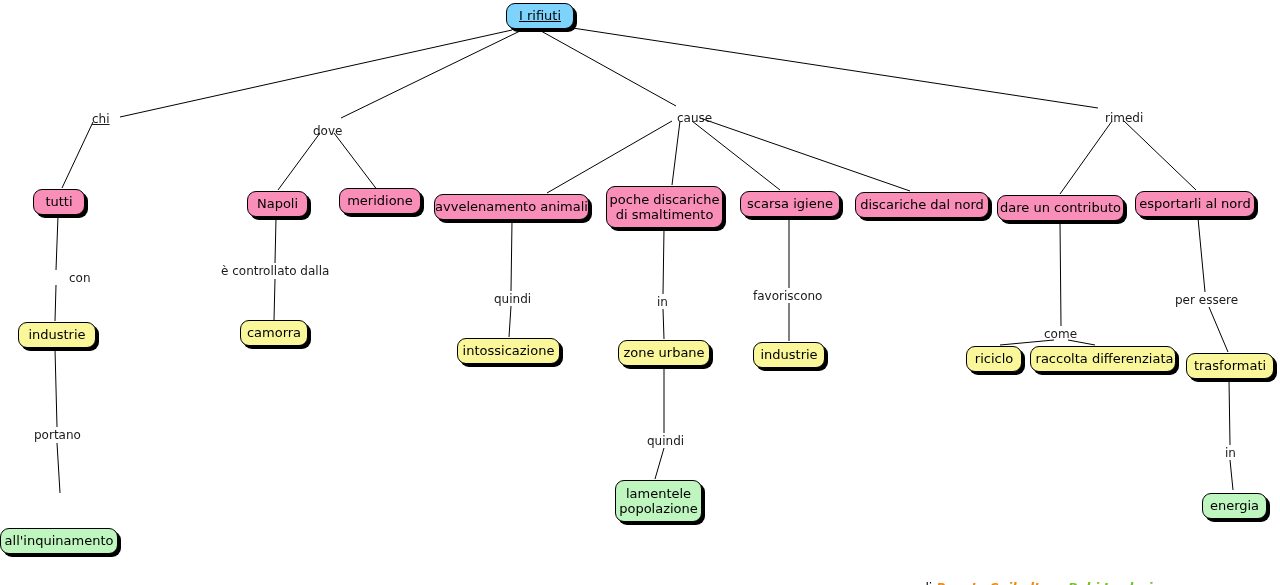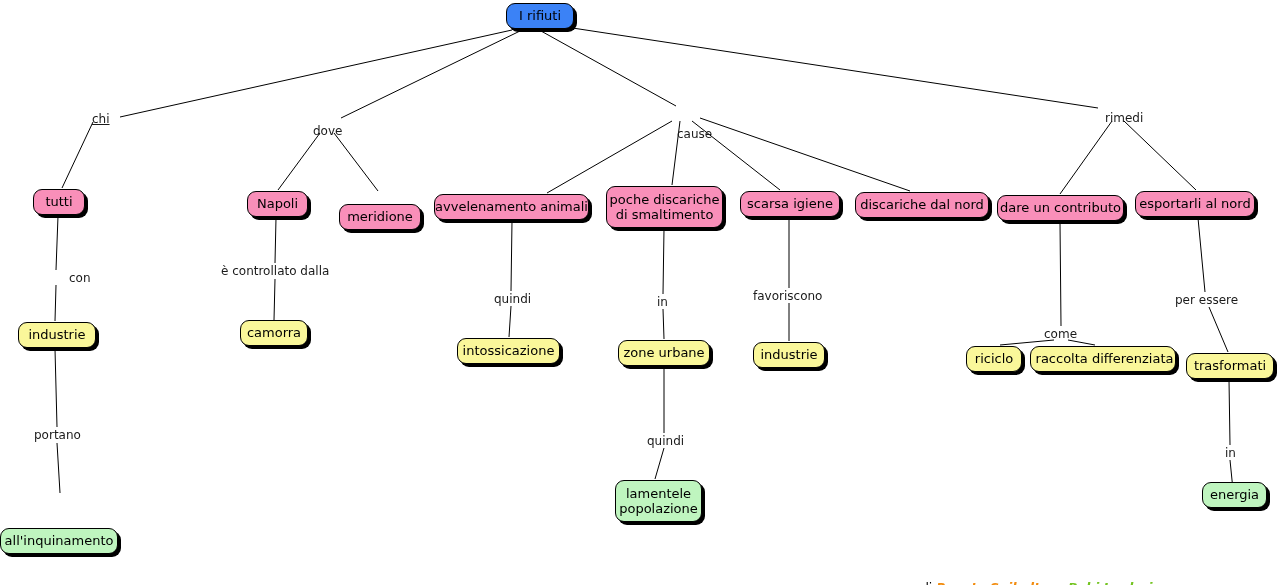--- a/index.html
+++ b/index.html
@@ -39,21 +39,21 @@
     font-size: 13px;
     line-height: 15px;
     padding: 3px 9px 4px 9px;
     white-space: pre;
     box-shadow: 3px 3px 0 0 #000000;
     background: #ffffff;
     display: flex;
     align-items: center;
     justify-content: center;
   }
-  .node.root    { background: #3b82f6; }
+  .node.root    { background: #7dd3fc; text-decoration: underline; }
   .node.pink    { background: #f98fb9; }
   .node.yellow  { background: #faf79a; }
   .node.green   { background: #bff5bf; }
   .edge-label {
     position: absolute;
     font-size: 12px;
     line-height: 13px;
     color: #1a1a1a;
     white-space: pre;
     background: transparent;
@@ -113,45 +113,45 @@
       <line x1="1068" y1="340" x2="1095" y2="345" stroke="#000000" stroke-width="1"></line>
       <line x1="1198" y1="218" x2="1205" y2="292" stroke="#000000" stroke-width="1"></line>
       <line x1="1209" y1="307" x2="1228" y2="352" stroke="#000000" stroke-width="1"></line>
       <line x1="1229" y1="380" x2="1230" y2="445" stroke="#000000" stroke-width="1"></line>
       <line x1="1230" y1="460" x2="1233" y2="490" stroke="#000000" stroke-width="1"></line>
     </svg>
   <div id="node-layer">
       <div class="node root" style="left: 506px; top: 3px; width: 68px; height: 26px;">I rifiuti</div>
       <div class="node pink" style="left: 33px; top: 189px; width: 52px; height: 26px;">tutti</div>
       <div class="node pink" style="left: 247px; top: 191px; width: 61px; height: 26px;">Napoli</div>
-      <div class="node pink" style="left: 339px; top: 204px; width: 82px; height: 26px;">meridione</div>
+      <div class="node pink" style="left: 339px; top: 188px; width: 82px; height: 26px;">meridione</div>
       <div class="node pink" style="left: 434px; top: 194px; width: 155px; height: 26px;">avvelenamento animali</div>
       <div class="node pink" style="left: 606px; top: 186px; width: 117px; height: 42px;">poche discariche
 di smaltimento</div>
       <div class="node pink" style="left: 740px; top: 191px; width: 100px; height: 26px;">scarsa igiene</div>
       <div class="node pink" style="left: 855px; top: 192px; width: 134px; height: 26px;">discariche dal nord</div>
       <div class="node pink" style="left: 997px; top: 195px; width: 127px; height: 26px;">dare un contributo</div>
       <div class="node pink" style="left: 1135px; top: 191px; width: 120px; height: 26px;">esportarli al nord</div>
       <div class="node yellow" style="left: 18px; top: 322px; width: 78px; height: 26px; text-align: center;">industrie</div>
       <div class="node yellow" style="left: 240px; top: 320px; width: 68px; height: 26px;">camorra</div>
       <div class="node yellow" style="left: 457px; top: 338px; width: 103px; height: 26px;">intossicazione</div>
       <div class="node yellow" style="left: 618px; top: 340px; width: 92px; height: 26px;">zone urbane</div>
       <div class="node yellow" style="left: 753px; top: 342px; width: 72px; height: 26px;">industrie</div>
       <div class="node yellow" style="left: 966px; top: 346px; width: 56px; height: 26px;">riciclo</div>
       <div class="node yellow" style="left: 1030px; top: 346px; width: 146px; height: 26px; padding-left: 12px;">raccolta differenziata</div>
       <div class="node yellow" style="left: 1186px; top: 353px; width: 88px; height: 26px;">trasformati</div>
       <div class="node green" style="left: 0px; top: 494px; width: 118px; height: 26px; margin-top: 34px;">all'inquinamento</div>
       <div class="node green" style="left: 615px; top: 480px; width: 87px; height: 42px;">lamentele
 popolazione</div>
-      <div class="node green" style="left: 1202px; top: 482px; width: 65px; height: 26px;">energia</div>
+      <div class="node green" style="left: 1202px; top: 493px; width: 65px; height: 26px;">energia</div>
     </div>
   <div id="label-layer">
       <div class="edge-label" style="left: 92px; top: 113px; text-decoration: underline;">chi</div>
       <div class="edge-label" style="left: 313px; top: 125px;">dove</div>
-      <div class="edge-label" style="left: 677px; top: 112px; margin-top: 16px;">cause</div>
+      <div class="edge-label" style="left: 677px; top: 112px;">cause</div>
       <div class="edge-label" style="left: 1105px; top: 112px;">rimedi</div>
       <div class="edge-label" style="left: 45px; top: 272px; margin-left: 24px;">con</div>
       <div class="edge-label" style="left: 221px; top: 265px;">è controllato dalla</div>
       <div class="edge-label" style="left: 494px; top: 293px;">quindi</div>
       <div class="edge-label" style="left: 657px; top: 296px;">in</div>
       <div class="edge-label" style="left: 753px; top: 290px;">favoriscono</div>
       <div class="edge-label" style="left: 1044px; top: 328px;">come</div>
       <div class="edge-label" style="left: 1175px; top: 294px;">per essere</div>
       <div class="edge-label" style="left: 34px; top: 429px;">portano</div>
       <div class="edge-label" style="left: 647px; top: 435px;">quindi</div>

